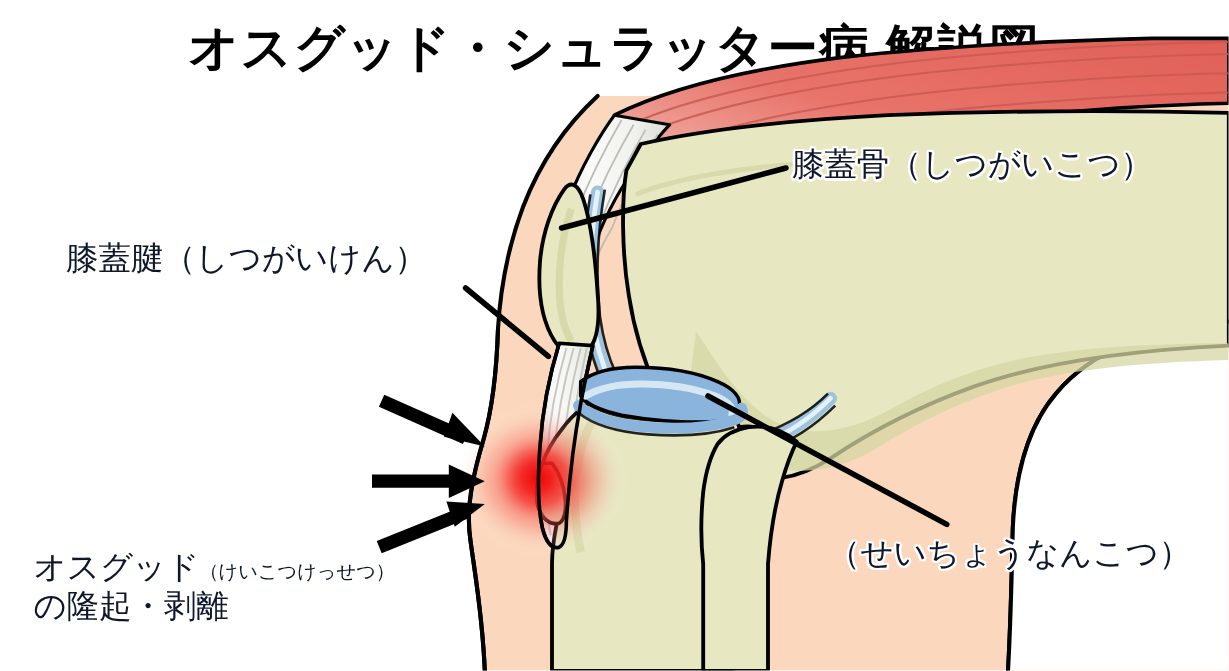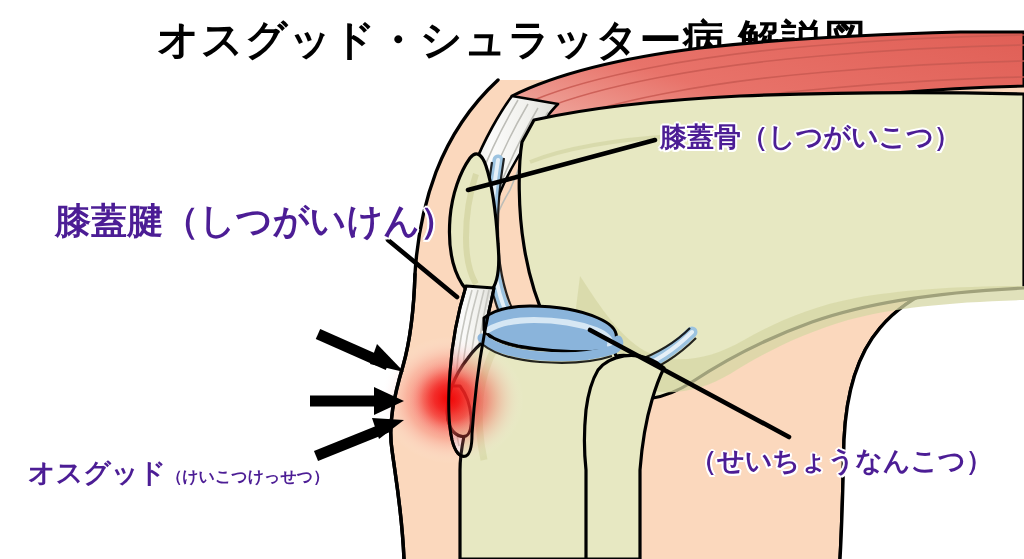--- a/index.html
+++ b/index.html
@@ -29,37 +29,37 @@
     color: #000000;
     white-space: nowrap;
   }
   .anat-svg {
     position: absolute;
     top: 0;
     left: 0;
   }
   .callout {
     position: absolute;
-    color: #4c1d95;
-    font-weight: 700;
+    color: #0f172a;
+    font-weight: 400;
     line-height: 1.18;
     white-space: nowrap;
     text-shadow:
       2px 0 #fff, -2px 0 #fff, 0 2px #fff, 0 -2px #fff,
       1.5px 1.5px #fff, -1.5px 1.5px #fff, 1.5px -1.5px #fff, -1.5px -1.5px #fff;
   }
   #label-patella {
     top: 122px;
     left: 660px;
     font-size: 27px;
   }
   #label-tendon {
     top: 200px;
     left: 55px;
-    font-size: 36px;
+    font-size: 27px;
   }
   #label-cartilage {
     top: 446px;
     left: 690px;
     font-size: 27px;
     text-align: center;
   }
   #label-cartilage .line2 { display: block; }
   #label-tuberosity {
     top: 458px;
@@ -325,15 +325,16 @@
   <div class="callout" id="label-patella">膝蓋骨（しつがいこつ）</div>
 
   <div class="callout" id="label-tendon">膝蓋腱（しつがいけん）</div>
 
   <div class="callout" id="label-cartilage">
     <span class="line2">（せいちょうなんこつ）</span>
   </div>
 
   <div class="callout" id="label-tuberosity">
     <span>オスグッド</span><span class="ruby">（けいこつけっせつ）</span>
+    <span class="line2">の隆起・剥離</span>
   </div>
 
 </div>
 
 </body></html>

